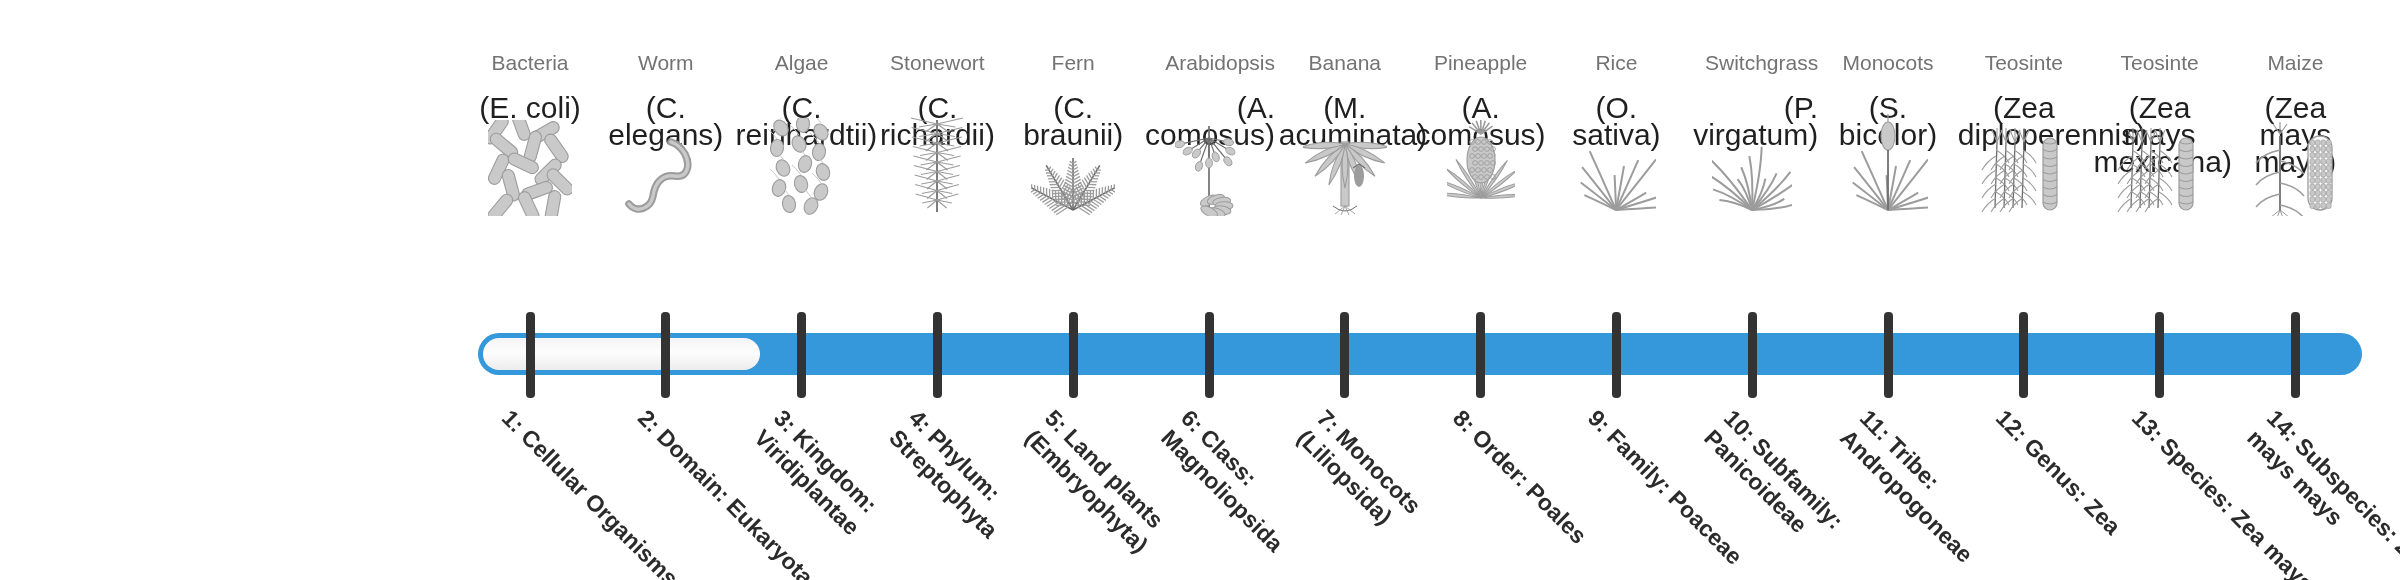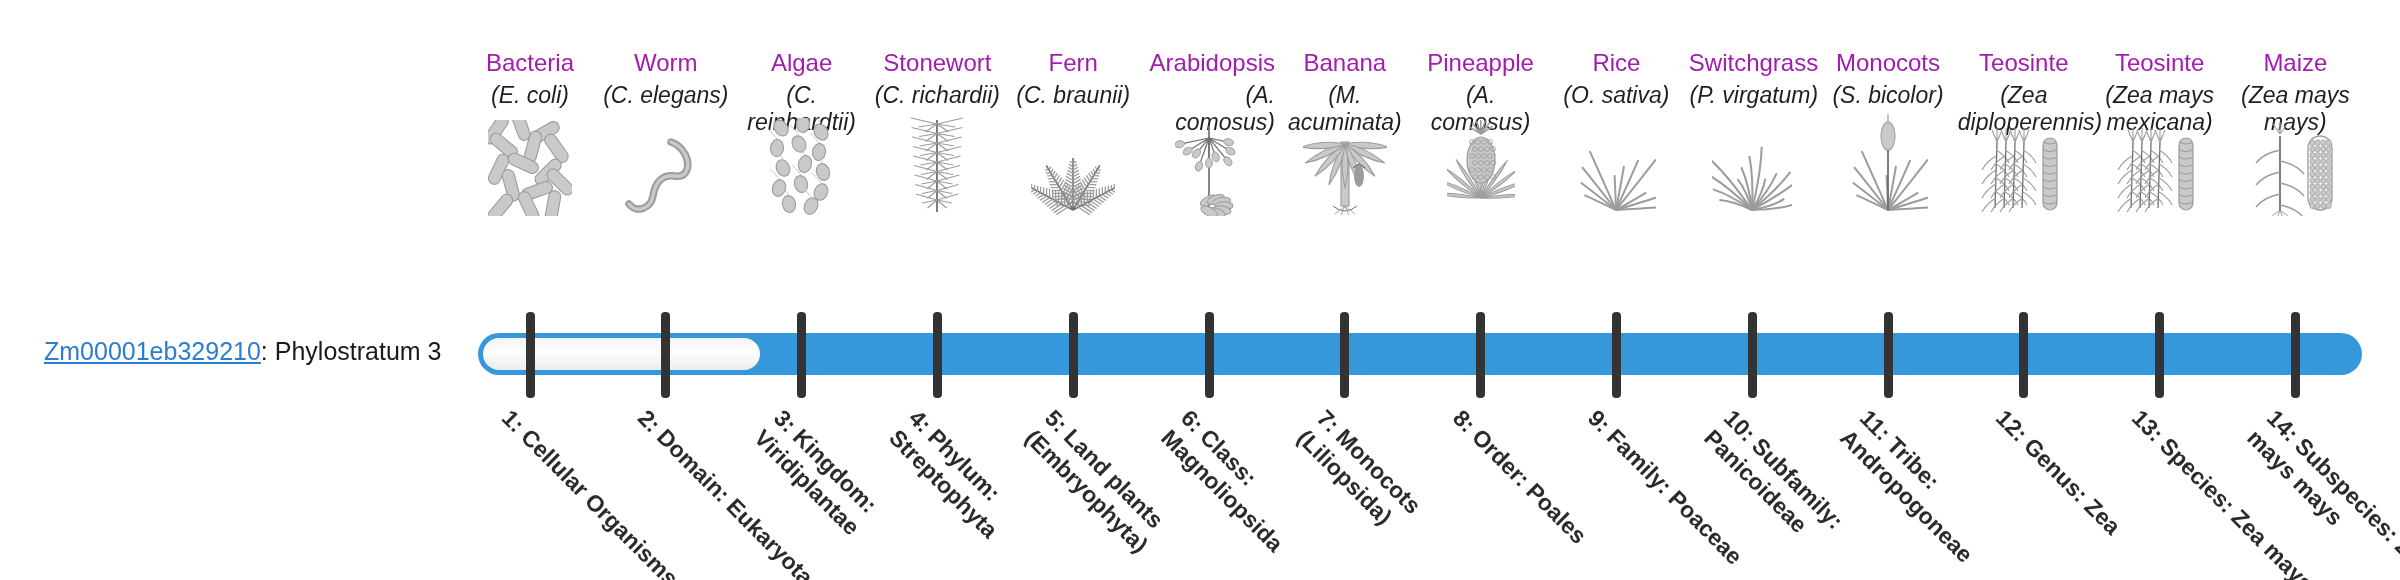--- a/index.html
+++ b/index.html
@@ -39,31 +39,30 @@
   }
 
   
   .col {
     position: absolute;
     top: 48px;
     width: 132px;
     text-align: center;
   }
   .common-name {
-    font-size: 24px;
+    font-size: 21px;
     line-height: 30px;
-    color: #a21caf;
+    color: #737373;
     white-space: nowrap;
     overflow: visible;
   }
   .sci-name {
-    margin-top: 4px;
-    font-size: 23px;
+    margin-top: 16px;
+    font-size: 30px;
     line-height: 27px;
-    font-style: italic;
     color: #1f1f1f;
   }
   .organism-art {
     position: absolute;
     top: 116px;
     width: 132px;
     height: 100px;
     display: flex;
     align-items: flex-end;
     justify-content: center;
@@ -118,23 +117,20 @@
     transform-origin: 0 0;
     white-space: normal;
     word-spacing: normal;
   }
 </style>
 </head>
 <body>
 
 <div id="stage">
 
-  <div id="gene-label">
-    <span class="gene-id">Zm00001eb329210</span><span>: </span><span>Phylostratum 3</span>
-  </div>
 
   <div id="columns">
       <div class="col" style="left: 464px;">
         <div class="common-name">Bacteria</div>
         <div class="sci-name">(E. coli)</div>
       </div>
       <div class="organism-art" style="left: 464px;">
         <svg width="84" height="96" viewBox="0 0 84 96">
           <g transform="translate(6,8) rotate(35)">
             <rect x="-3" y="-16" width="12" height="32" rx="6" fill="#c9c9c9" stroke="#9c9c9c" stroke-width="1.1"></rect>

